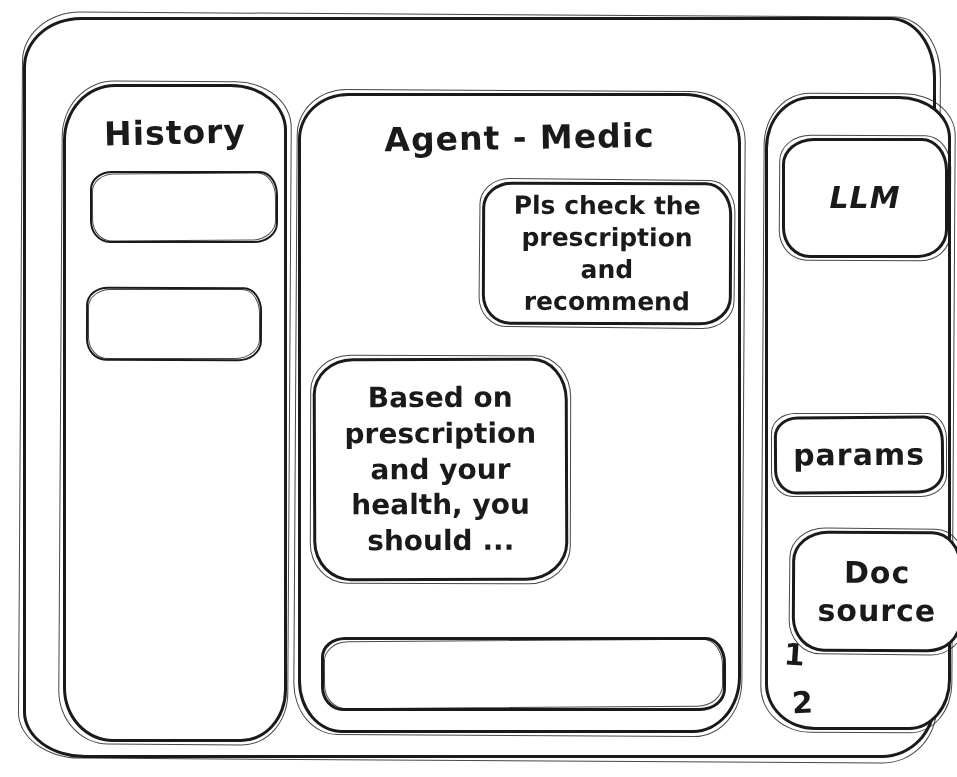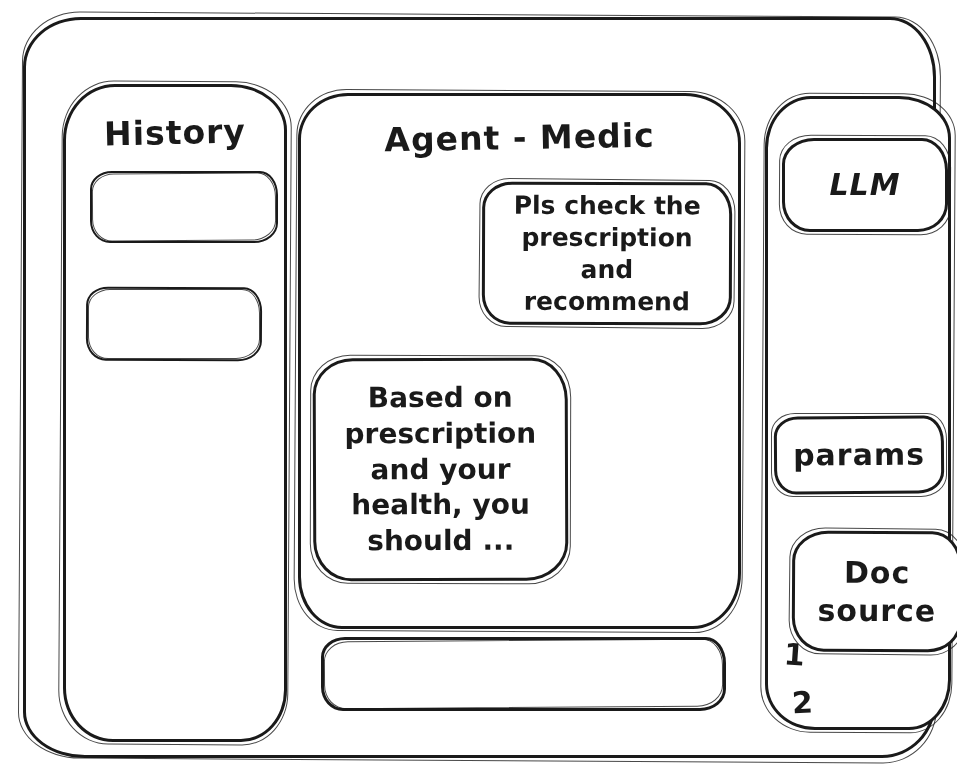--- a/index.html
+++ b/index.html
@@ -57,21 +57,21 @@
   .history-title{ top:26px; }
   .history-item{
     border-width:2.6px;
     border-radius:22px 18px 24px 20px / 18px 24px 20px 22px;
   }
   .history-item.one{ left:24px; top:84px;  width:188px; height:72px; }
   .history-item.two{ left:20px; top:200px; width:176px; height:74px; transform:rotate(.3deg); }
 
   
   .chat-panel{
-    left:272px; top:73px; width:443px; height:536px;
+    left:272px; top:73px; width:443px; height:640px;
     border-radius:50px 56px 48px 44px / 46px 50px 56px 52px;
   }
   .chat-title{ top:22px; transform:rotate(-1deg); }
   .bubble{
     border-width:3px;
     display:flex;
     align-items:center;
     justify-content:center;
     text-align:center;
     font-weight:bold;
@@ -112,21 +112,21 @@
     align-items:center;
     justify-content:center;
     text-align:center;
     font-size:30px;
     font-weight:bold;
     letter-spacing:1px;
     line-height:1.25;
     cursor:pointer;
     padding:0 12px;
   }
-  .tool-btn.llm   { left:14px; top:39px;  width:166px; height:94px;
+  .tool-btn.llm   { left:14px; top:39px;  width:166px; height:120px;
                     border-radius:32px 26px 30px 28px / 26px 32px 28px 30px;
                     font-style:italic; }
   .tool-btn.ocr   { left:14px; top:152px; width:166px; height:95px;
                     border-radius:28px 32px 26px 30px / 32px 26px 30px 28px; }
   .tool-btn.params{ left:6px;  top:317px; width:170px; height:78px;
                     border-radius:24px 20px 26px 22px / 20px 26px 22px 24px;
                     transform:rotate(-.4deg); }
   .tool-btn.doc   { left:24px; top:432px; width:170px; height:121px;
                     border-radius:36px 30px 34px 32px / 30px 36px 32px 34px;
                     transform:rotate(.3deg); }

